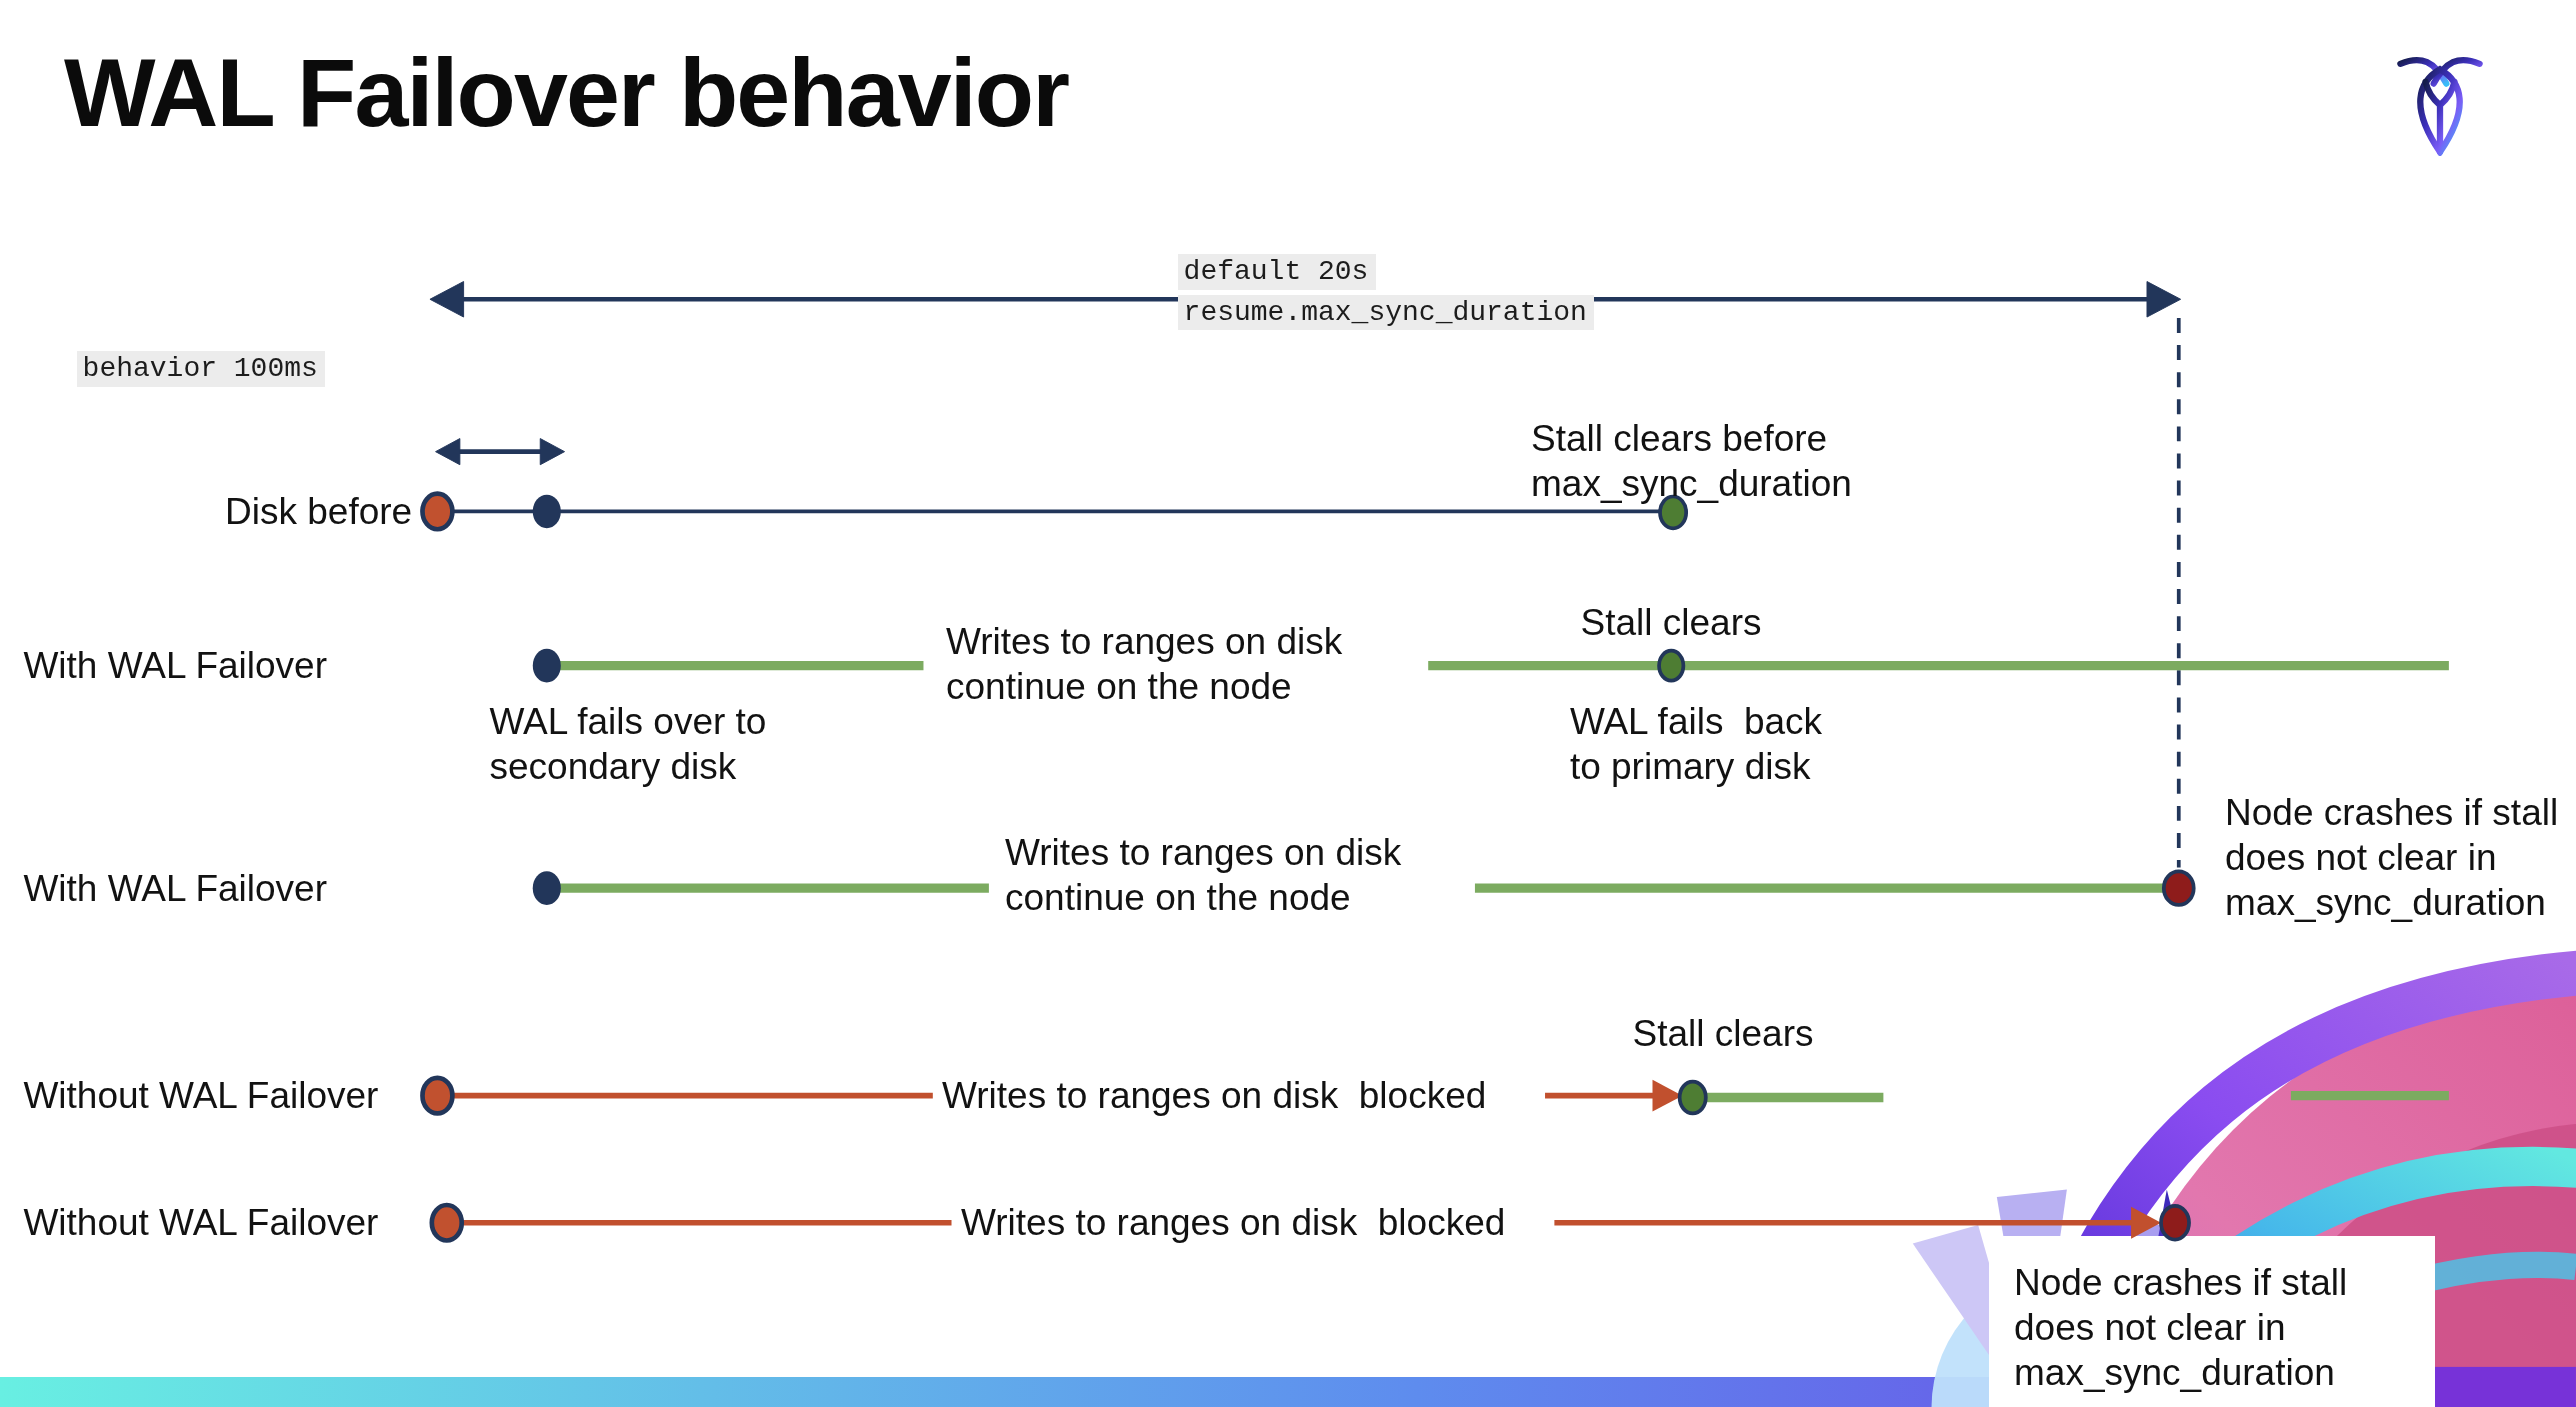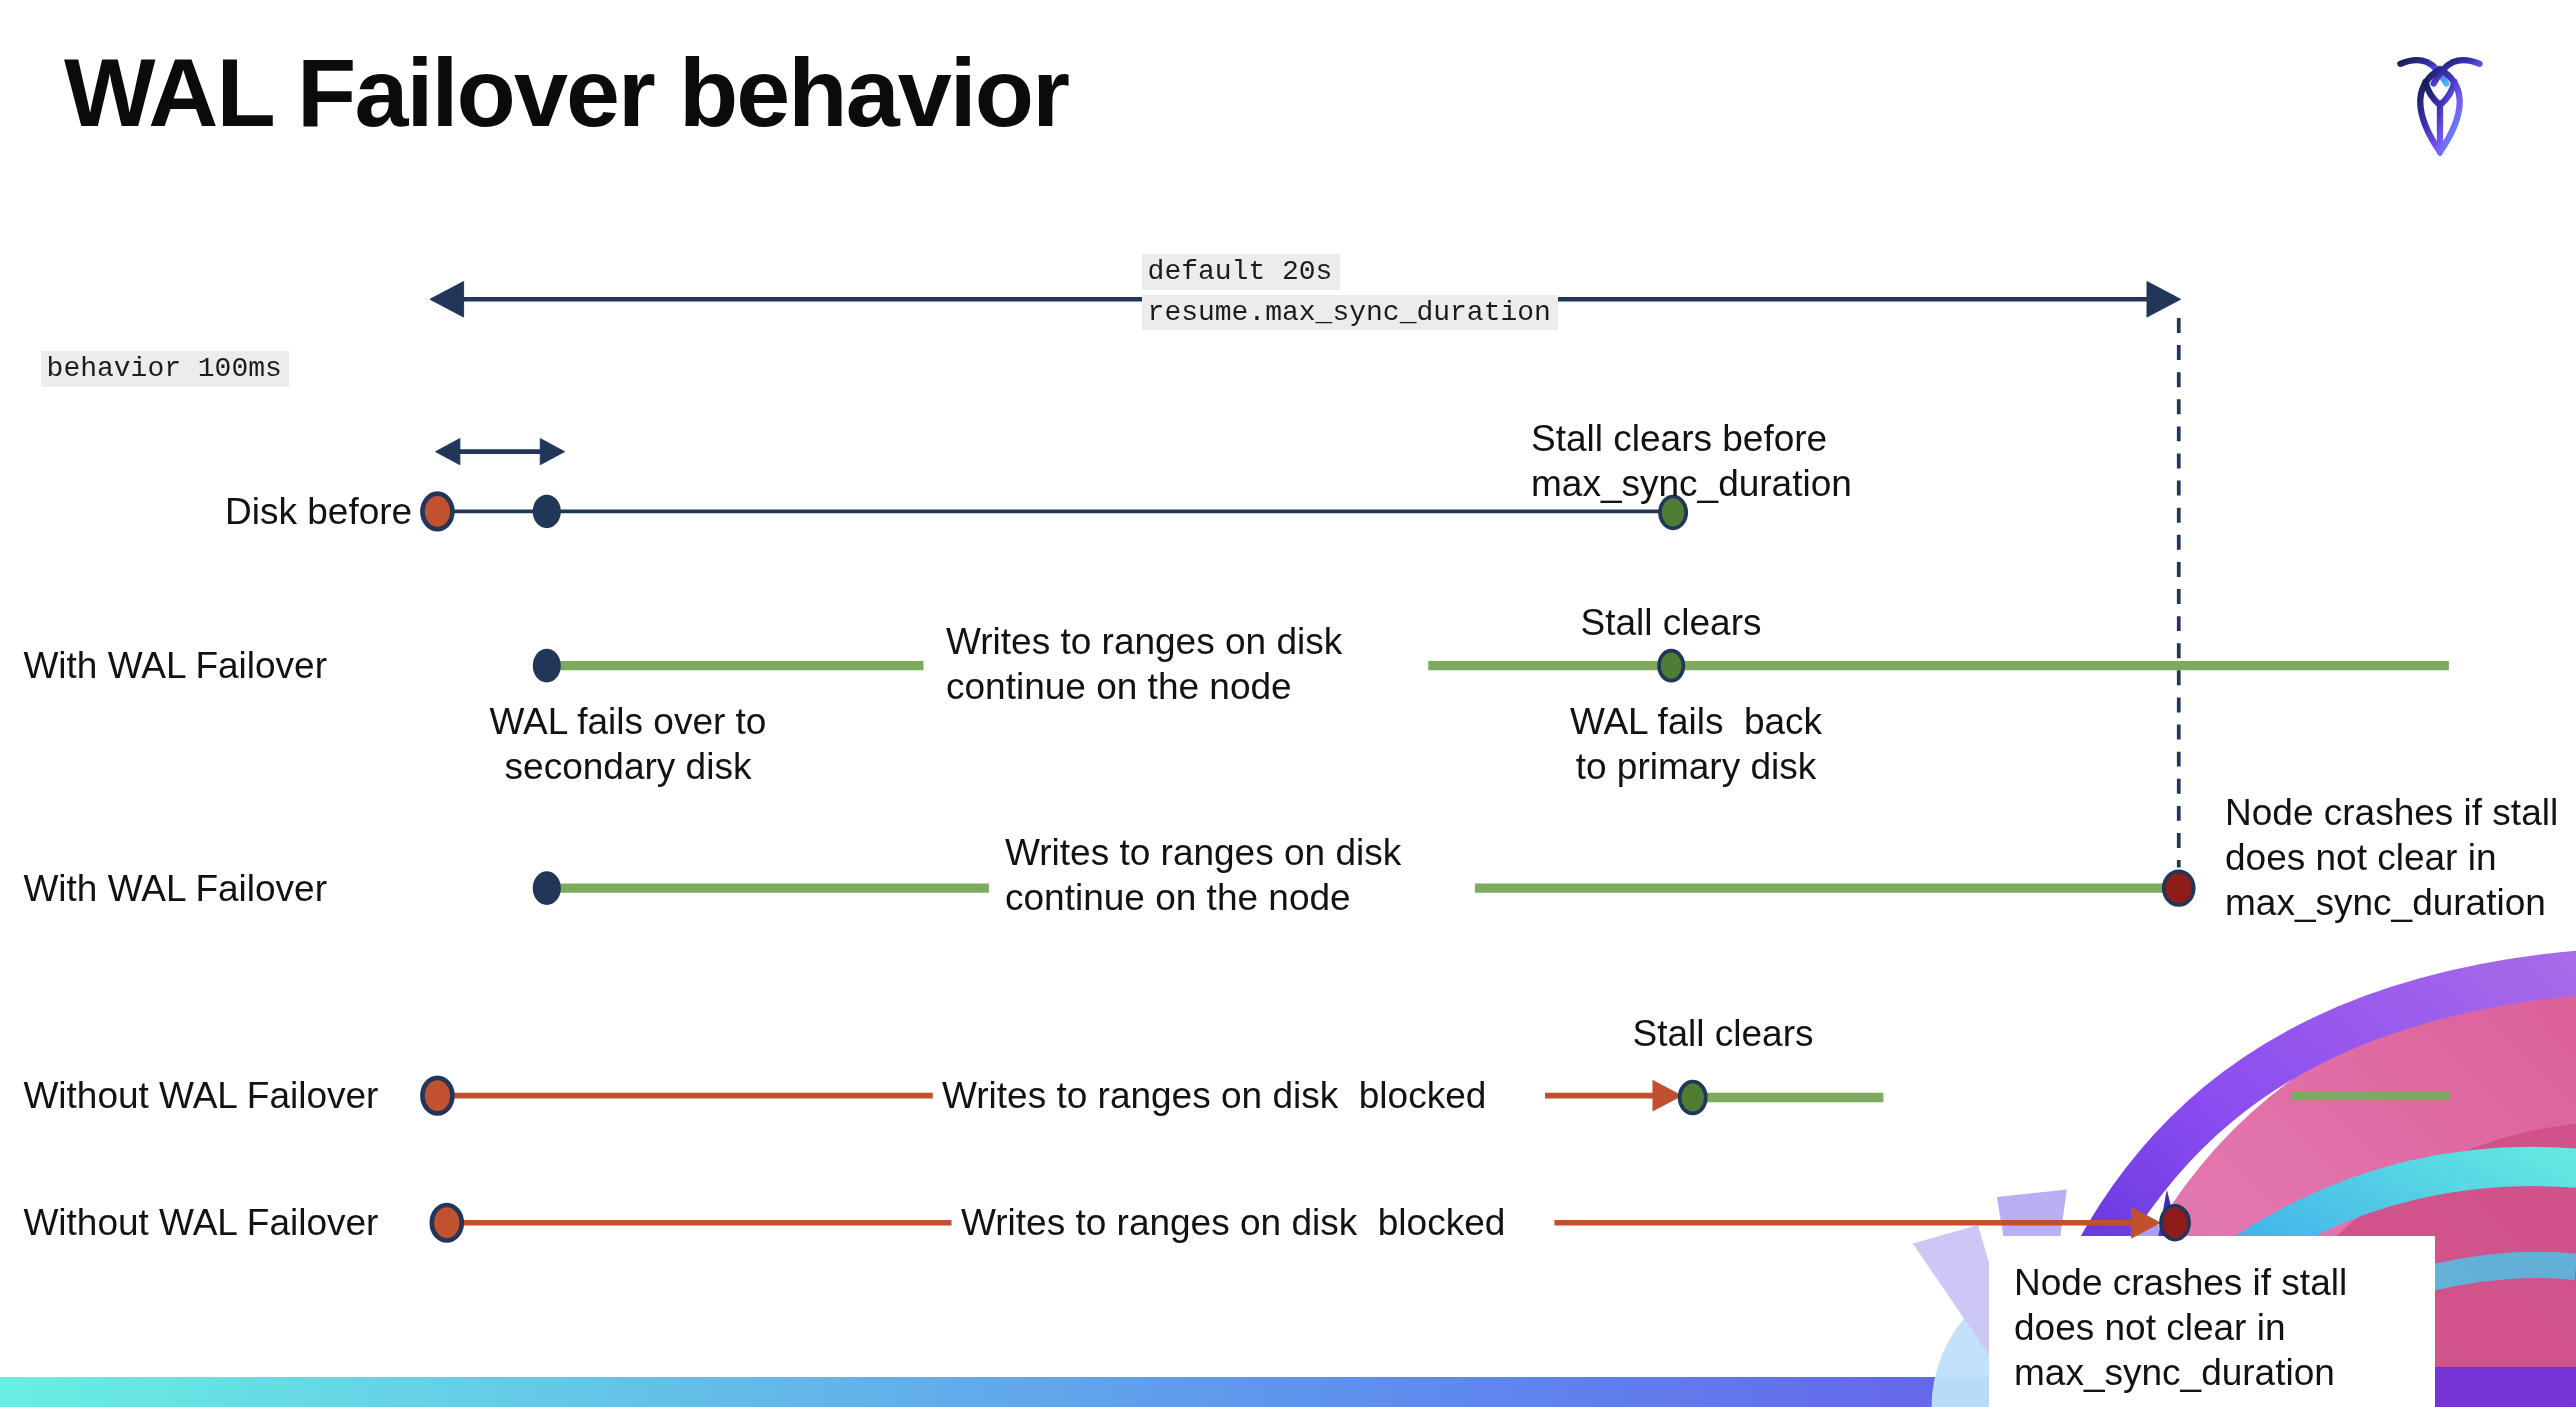--- a/index.html
+++ b/index.html
@@ -11,25 +11,25 @@
   #bottom-bar{position:absolute;left:0;bottom:0;width:2576px;height:31px;z-index:1;
     background:linear-gradient(90deg,var(--bar-left) 0%,var(--bar-mid) 55%,var(--bar-right) 100%);}
   #art{position:absolute;right:0;bottom:0;width:682px;height:566px;z-index:2;}
   #crash-card{position:absolute;left:1989px;top:1236px;width:446px;height:172px;background:#ffffff;z-index:3;}
   #lines{position:absolute;left:0;top:0;width:2576px;height:1408px;z-index:4;pointer-events:none;}
 
   
   .page-title{position:absolute;left:64px;top:37px;z-index:6;
     font-size:97px;font-weight:700;letter-spacing:-1.9px;color:#0b0b0b;
     font-family:"Liberation Sans","DejaVu Sans",sans-serif;}
-  .callout{position:absolute;display:flex;flex-direction:column;align-items:flex-start;gap:4.7px;z-index:6;}
+  .callout{position:absolute;display:flex;flex-direction:column;align-items:flex-start;gap:4.7px;z-index:6;margin-left:36px;}
   .callout span{font-family:"Liberation Mono","DejaVu Sans Mono",monospace;font-size:28px;line-height:35px;
     background:var(--callout-bg);color:#1c1c1c;padding:0 7.5px 0.9px 5.6px;}
   .ann{position:absolute;z-index:6;font-size:37px;line-height:45px;color:var(--text);white-space:pre-wrap;}
-  .ann.center{transform:translateX(-50%);text-align:center;}
+  .ann.center{transform:translateX(-50%);text-align:left;}
   .rowlabel{position:absolute;z-index:6;font-size:37px;line-height:45px;color:var(--text);white-space:nowrap;}
 
   #logo{position:absolute;left:2395px;top:49px;width:90px;height:107px;z-index:6;}
 </style>
 </head>
 <body>
 
 <div id="canvas">
 
   <div id="bottom-bar"></div>

